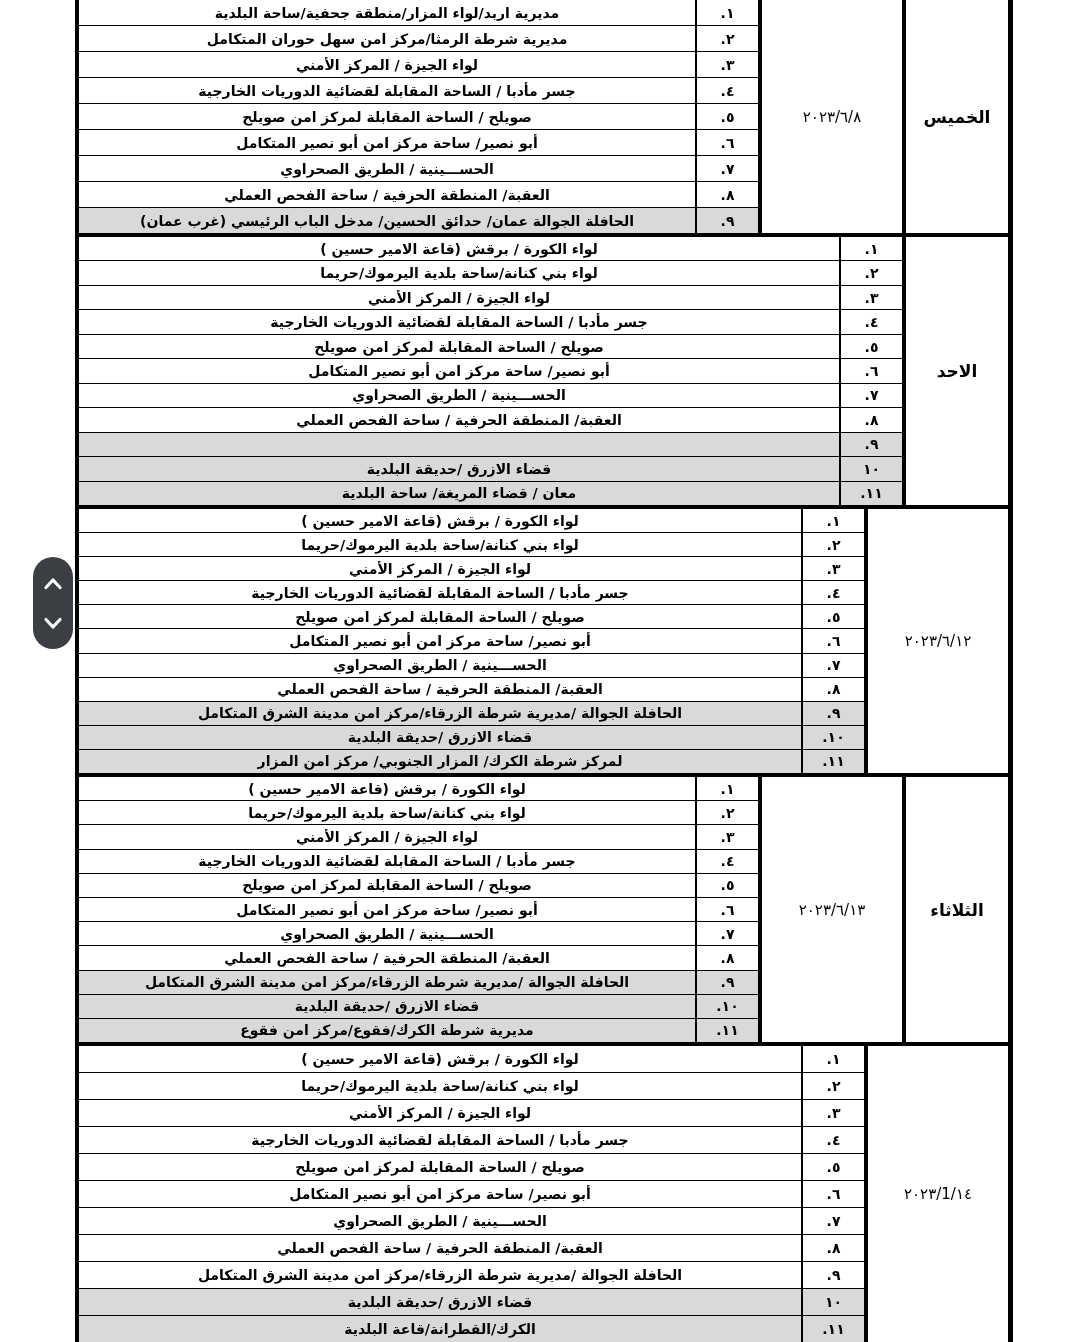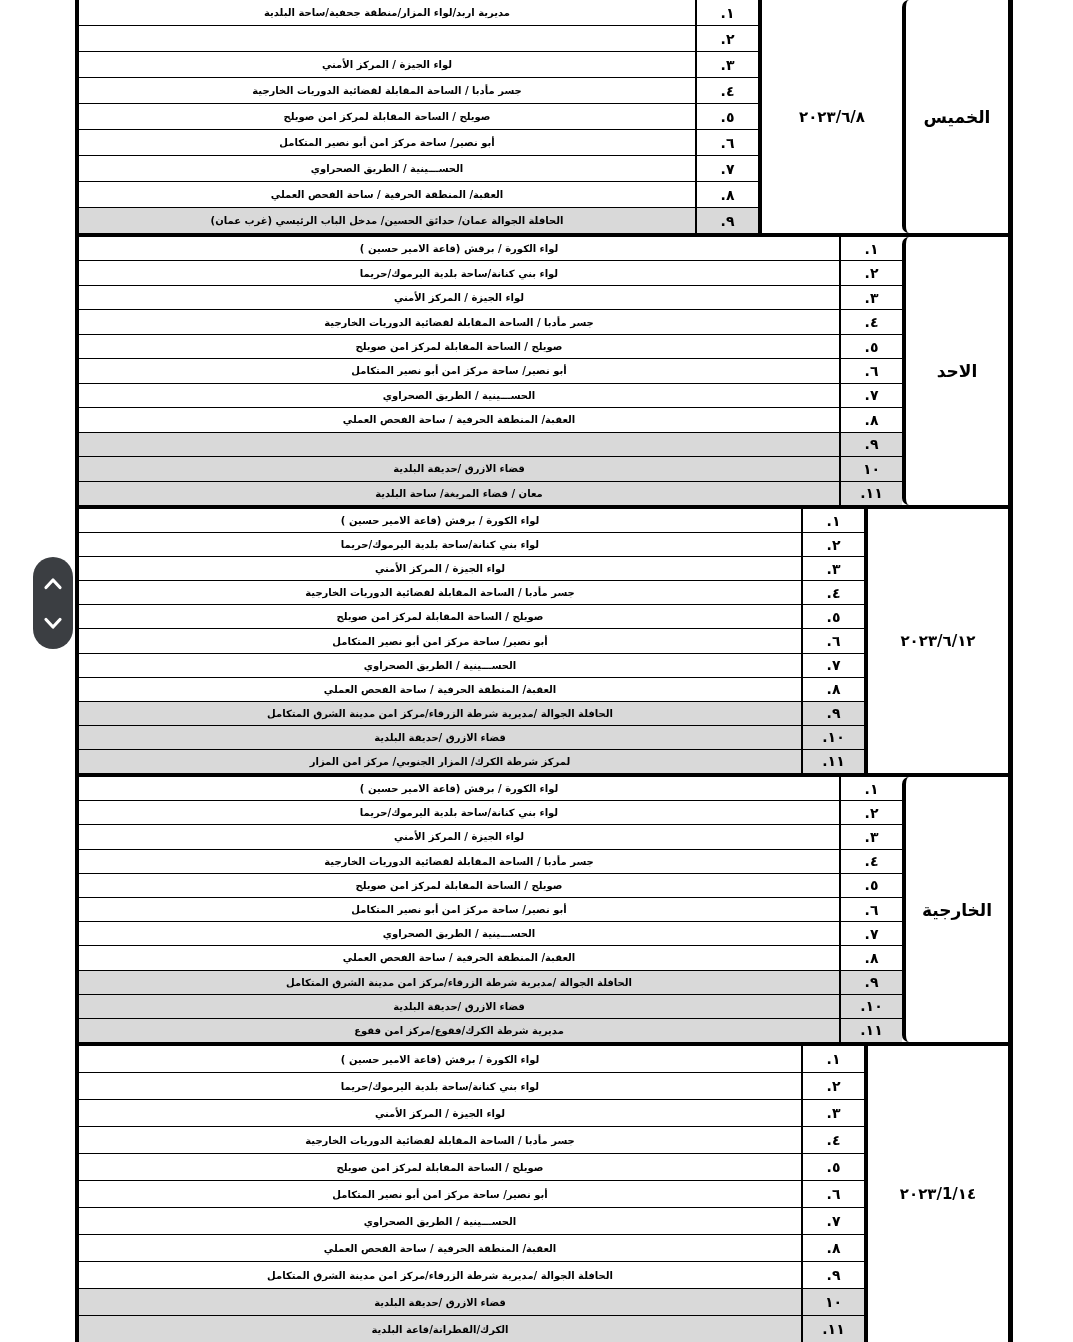--- a/index.html
+++ b/index.html
@@ -19,39 +19,39 @@
     border-bottom:4px solid var(--border);
   }
   .section:nth-child(1){height:237px;}
   .section:nth-child(2){height:272px;}
   .section:nth-child(3){height:268px;}
   .section:nth-child(4){height:269px;}
   .section:nth-child(5){height:300px;border-bottom-width:4px;}
   .day-cell{
     width:106px;box-sizing:border-box;border-left:4px solid var(--border);
     display:flex;align-items:center;justify-content:center;
-    font-weight:bold;font-size:17px;border-radius:7px;
+    font-weight:bold;font-size:17px;
   }
   .date-cell{
     width:144px;box-sizing:border-box;border-left:4px solid var(--border);
     display:flex;align-items:center;justify-content:center;
-    font-weight:bold;font-size:15px;direction:ltr;
+    font-weight:normal;font-size:15px;direction:ltr;
   }
   .rows{flex:1;display:flex;flex-direction:column;min-width:0;}
   .row{flex:1;display:flex;border-bottom:1px solid var(--border);min-height:0;}
   .row:last-child{border-bottom:none;}
   .row.hl{background:var(--hl);}
   .num-cell{
     width:63px;box-sizing:border-box;border-left:2px solid var(--border);
     display:flex;align-items:center;justify-content:center;
     font-weight:bold;font-size:14px;direction:ltr;flex:none;
   }
   .loc-cell{
     flex:1;display:flex;align-items:center;justify-content:center;
-    font-weight:bold;font-size:10px;text-align:center;
+    font-weight:bold;font-size:14px;text-align:center;
     padding:0 6px;white-space:nowrap;overflow:hidden;
   }
   
   .scroll-pill{
     position:absolute;left:33px;top:557px;width:40px;height:92px;
     background:var(--pill);border-radius:20px;
     display:flex;flex-direction:column;align-items:center;justify-content:space-evenly;
   }
   .scroll-btn{
     width:28px;height:28px;border:none;background:transparent;cursor:pointer;
@@ -83,20 +83,21 @@
     <div class="section">
       <div class="day-cell">الخميس</div>
       <div class="date-cell">٢٠٢٣/٦/٨</div>
       <div class="rows">
         <div class="row">
           <div class="num-cell">.١</div>
           <div class="loc-cell">مديرية اربد/لواء المزار/منطقة جحفية/ساحة البلدية</div>
         </div>
         <div class="row">
           <div class="num-cell">.٢</div>
+          <div class="loc-cell">مديرية شرطة الرمثا/مركز امن سهل حوران المتكامل</div>
         </div>
         <div class="row">
           <div class="num-cell">.٣</div>
           <div class="loc-cell">لواء الجيزة / المركز الأمني</div>
         </div>
         <div class="row">
           <div class="num-cell">.٤</div>
           <div class="loc-cell">جسر مأدبا / الساحة المقابلة لقضائية الدوريات الخارجية</div>
         </div>
         <div class="row">
@@ -212,21 +213,22 @@
           <div class="num-cell">.١٠</div>
           <div class="loc-cell">قضاء الازرق /حديقة البلدية</div>
         </div>
         <div class="row hl">
           <div class="num-cell">.١١</div>
           <div class="loc-cell">لمركز شرطة الكرك/ المزار الجنوبي/ مركز امن المزار</div>
         </div>
       </div>
     </div>
     <div class="section">
-      <div class="day-cell">الخارجية</div>
+      <div class="day-cell">الثلاثاء</div>
+      <div class="date-cell">٢٠٢٣/٦/١٣</div>
       <div class="rows">
         <div class="row">
           <div class="num-cell">.١</div>
           <div class="loc-cell">لواء الكورة / برقش (قاعة الامير حسين )</div>
         </div>
         <div class="row">
           <div class="num-cell">.٢</div>
           <div class="loc-cell">لواء بني كنانة/ساحة بلدية اليرموك/حريما</div>
         </div>
         <div class="row">

